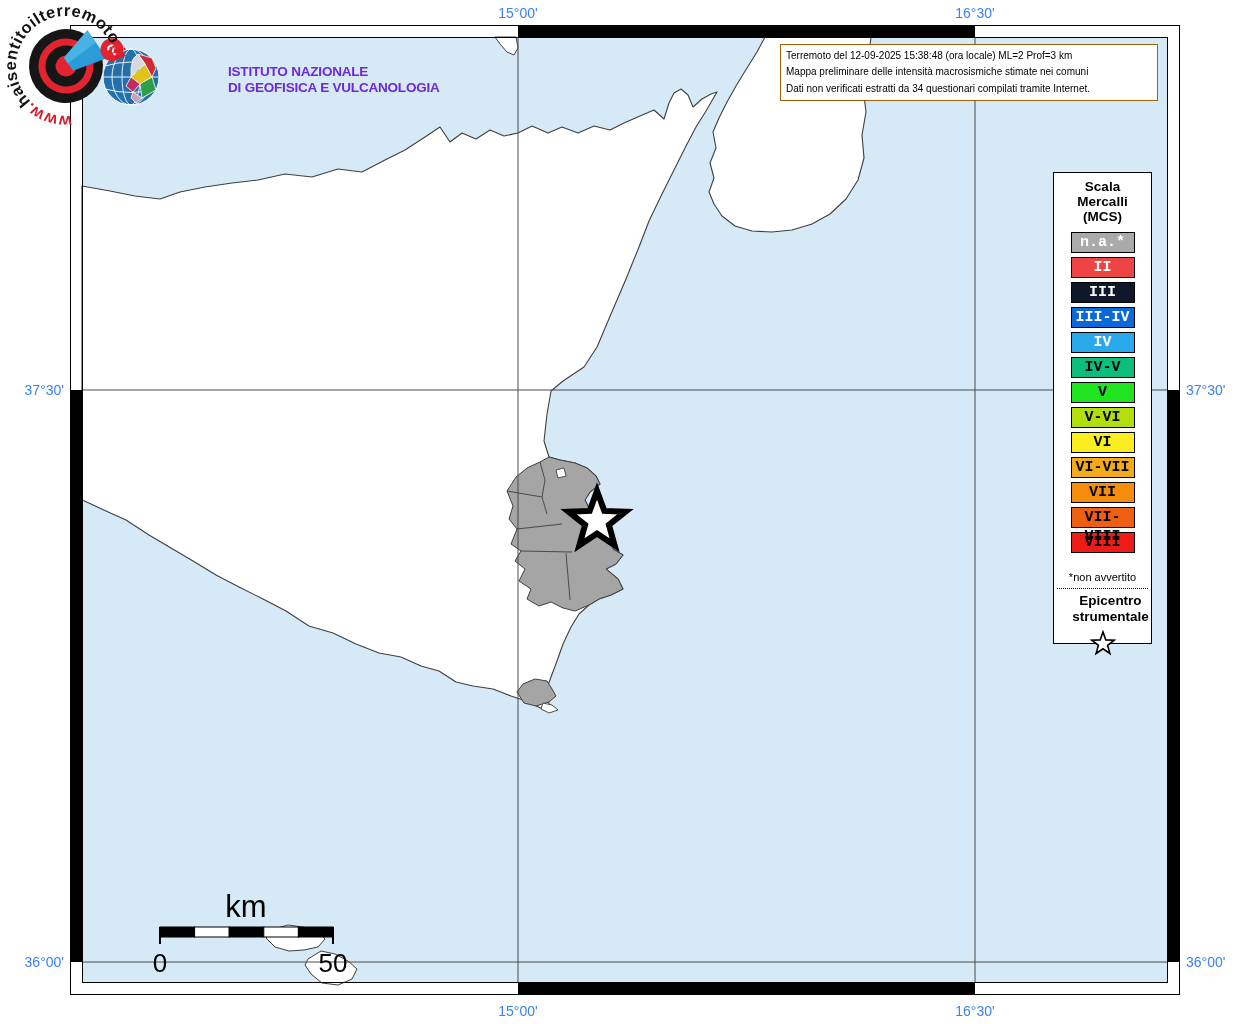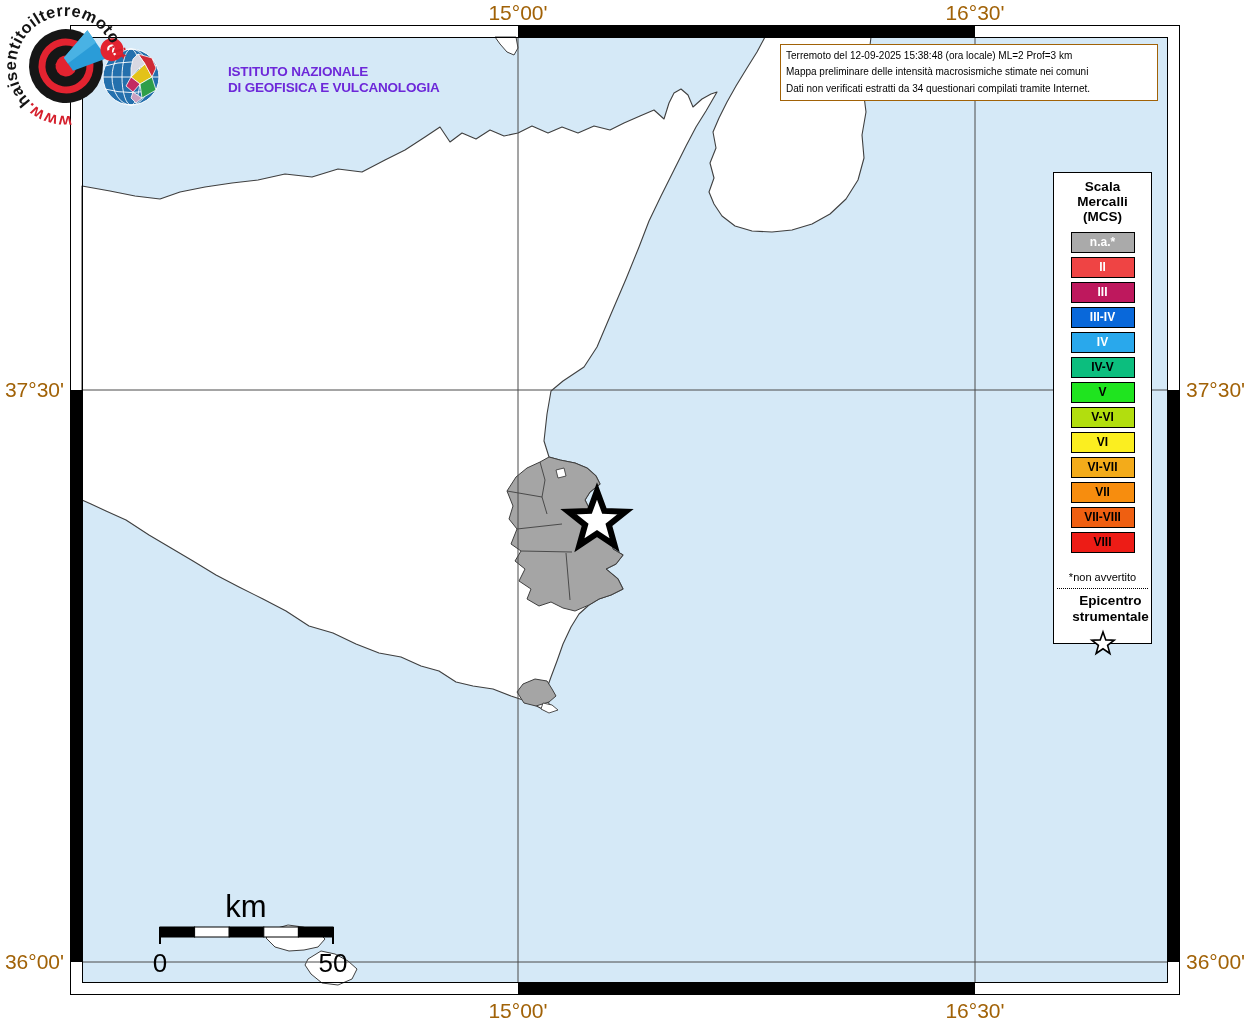--- a/index.html
+++ b/index.html
@@ -1,30 +1,30 @@
 <!DOCTYPE html>
 <html><head>
 <meta charset="utf-8">
 <style>
   html,body{margin:0;padding:0;background:#ffffff;}
   #stage{position:relative;width:1255px;height:1024px;background:#ffffff;overflow:hidden;
          font-family:"Liberation Sans",sans-serif;}
   #stage svg{position:absolute;left:0;top:0;}
   .abs{position:absolute;}
-  .axis-label{font-size:21px;color:#a16207;white-space:nowrap;line-height:22px;}
+  .axis-label{font-size:14px;color:#3b82f6;white-space:nowrap;line-height:22px;}
   .axis-center{transform:translateX(-50%);}
   .infobox{left:780px;top:44px;width:366px;background:#fff;border:1px solid #a16207;
            padding:3px 5px;font-size:10px;line-height:16.3px;color:#000;}
   .ingv-text{left:228px;top:64px;color:#6d28d9;font-weight:bold;font-size:13.5px;
              line-height:16px;letter-spacing:-0.2px;}
   .legend{left:1053px;top:172px;width:97px;height:470px;background:#fff;border:1px solid #000;
           text-align:center;}
   .legend-title{font-weight:bold;font-size:13.5px;line-height:15px;margin-top:6px;}
   .swatch{width:62px;height:19px;margin:4px auto 0 auto;border:1px solid #000;
-          font-size:12px;font-weight:bold;line-height:19px;text-align:center;}
+          font-size:15px;font-weight:bold;line-height:19px;text-align:center;font-family:Liberation Mono, monospace;}
   .legend-foot{font-size:11px;margin-top:18px;}
   .legend-sep{border-top:1px dotted #000;margin:5px 3px 4px 3px;}
   .legend-epi{font-weight:bold;font-size:13.5px;line-height:16px;padding-left:16px;}
   .wm{left:1038px;top:858px;}
 </style>
 </head>
 <body>
 
 <div id="stage">
 
@@ -162,21 +162,21 @@
 
   <div class="abs legend">
     <div class="legend-title">
       <div>Scala</div>
       <div>Mercalli</div>
       <div>(MCS)</div>
     </div>
     <div style="margin-top:8px;">
       <div class="swatch" style="background:#aaaaaa;color:#ffffff">n.a.*</div>
       <div class="swatch" style="background:#ef4444;color:#ffffff">II</div>
-      <div class="swatch" style="background:#be185d;color:#ffffff">III</div>
+      <div class="swatch" style="background:#0f172a;color:#ffffff">III</div>
       <div class="swatch" style="background:#0968da;color:#ffffff">III-IV</div>
       <div class="swatch" style="background:#29a8ec;color:#ffffff">IV</div>
       <div class="swatch" style="background:#0cbe7e;color:#000000">IV-V</div>
       <div class="swatch" style="background:#1fe41f;color:#000000">V</div>
       <div class="swatch" style="background:#b2de0e;color:#000000">V-VI</div>
       <div class="swatch" style="background:#fbee20;color:#000000">VI</div>
       <div class="swatch" style="background:#f3ab1a;color:#000000">VI-VII</div>
       <div class="swatch" style="background:#f78d0e;color:#000000">VII</div>
       <div class="swatch" style="background:#ef5f11;color:#000000">VII-VIII</div>
       <div class="swatch" style="background:#ed1c16;color:#000000">VIII</div>

